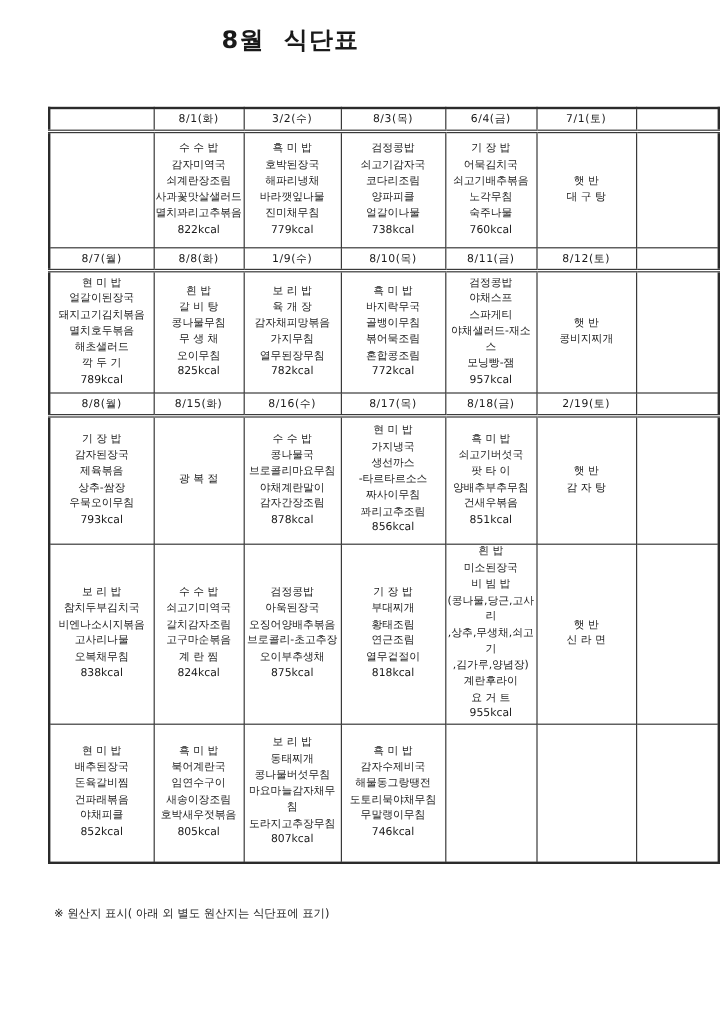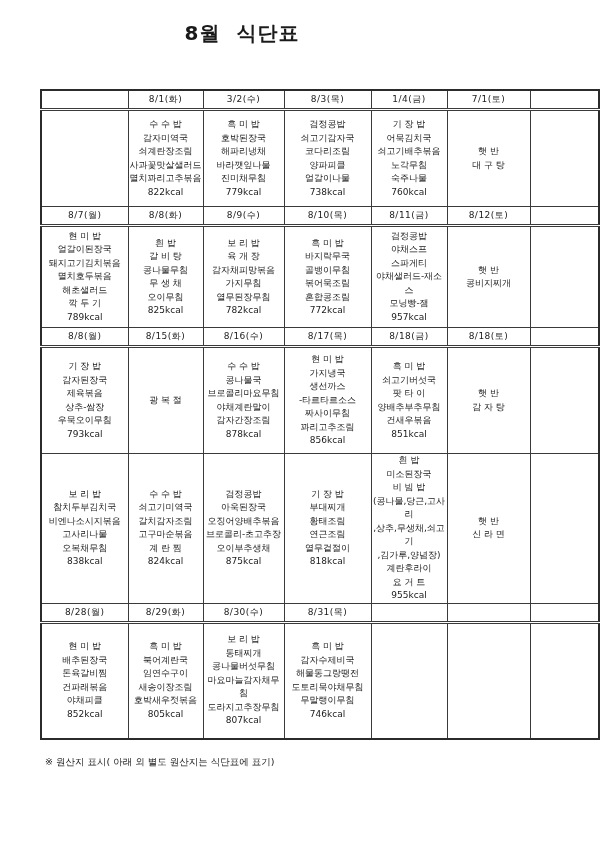--- a/index.html
+++ b/index.html
@@ -55,21 +55,21 @@
       <col style="width:83px">
     <col style="width:69px">
   </colgroup>
   <tbody>
 
     <tr class="dr">
       <td></td>
       <td>8/1(화)</td>
       <td>3/2(수)</td>
       <td>8/3(목)</td>
-      <td>1/4(금)</td>
+      <td>6/4(금)</td>
       <td>7/1(토)</td>
       <td></td>
     </tr>
     <tr class="mr1">
       <td class="mc"></td>
       <td class="mc">수 수 밥
 감자미역국
 쇠계란장조림
 사과꽃맛살샐러드
 멸치꽈리고추볶음
@@ -93,21 +93,21 @@
 숙주나물
 760kcal</td>
       <td class="mc">햇  반
 대 구 탕</td>
       <td class="mc"></td>
     </tr>
 
     <tr class="dr">
       <td>8/7(월)</td>
       <td>8/8(화)</td>
-      <td>8/9(수)</td>
+      <td>1/9(수)</td>
       <td>8/10(목)</td>
       <td>8/11(금)</td>
       <td>8/12(토)</td>
       <td></td>
     </tr>
     <tr class="mr2">
       <td class="mc">현 미 밥
 얼갈이된장국
 돼지고기김치볶음
 멸치호두볶음
@@ -142,21 +142,21 @@
 콩비지찌개</td>
       <td class="mc"></td>
     </tr>
 
     <tr class="dr">
       <td>8/8(월)</td>
       <td>8/15(화)</td>
       <td>8/16(수)</td>
       <td>8/17(목)</td>
       <td>8/18(금)</td>
-      <td>8/18(토)</td>
+      <td>2/19(토)</td>
       <td></td>
     </tr>
     <tr class="mr3">
       <td class="mc">기 장 밥
 감자된장국
 제육볶음
 상추-쌈장
 우묵오이무침
 793kcal</td>
       <td class="mc">광 복 절</td>
@@ -216,29 +216,20 @@
 ,상추,무생채,쇠고기
 ,김가루,양념장)
 계란후라이
 요 거 트
 955kcal</td>
       <td class="mc">햇  반
 신 라 면</td>
       <td class="mc"></td>
     </tr>
 
-    <tr class="dr">
-      <td>8/28(월)</td>
-      <td>8/29(화)</td>
-      <td>8/30(수)</td>
-      <td>8/31(목)</td>
-      <td></td>
-      <td></td>
-      <td></td>
-    </tr>
     <tr class="mr5">
       <td class="mc">현 미 밥
 배추된장국
 돈육갈비찜
 건파래볶음
 야채피클
 852kcal</td>
       <td class="mc">흑 미 밥
 북어계란국
 임연수구이

